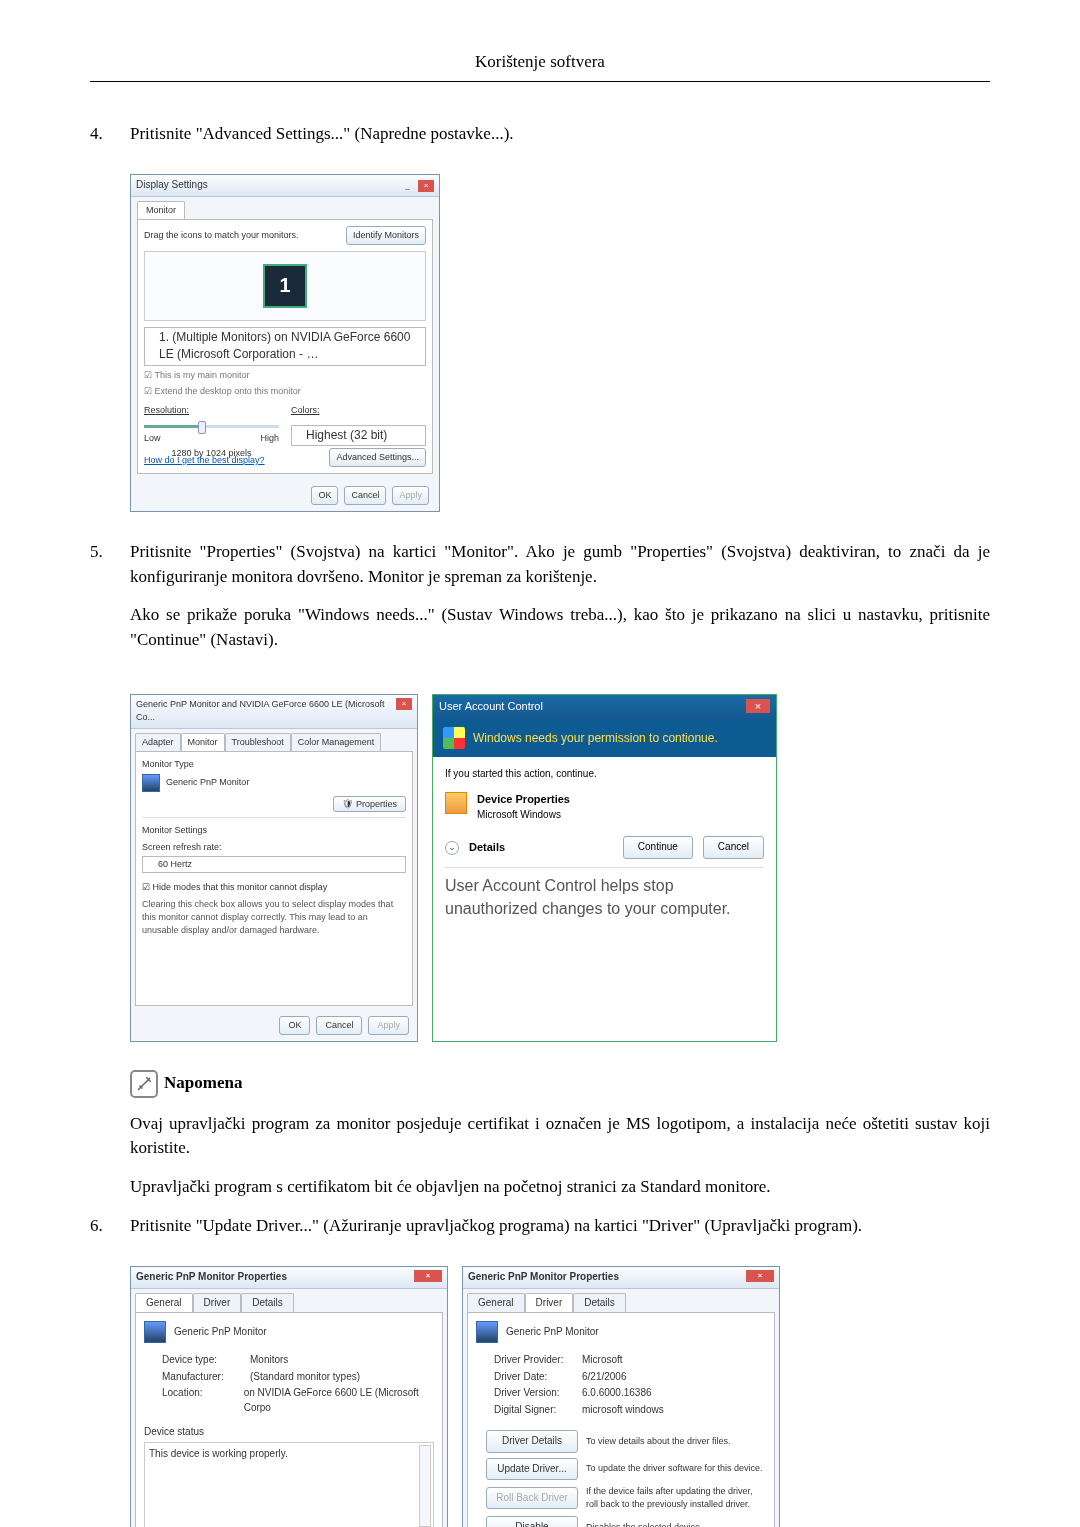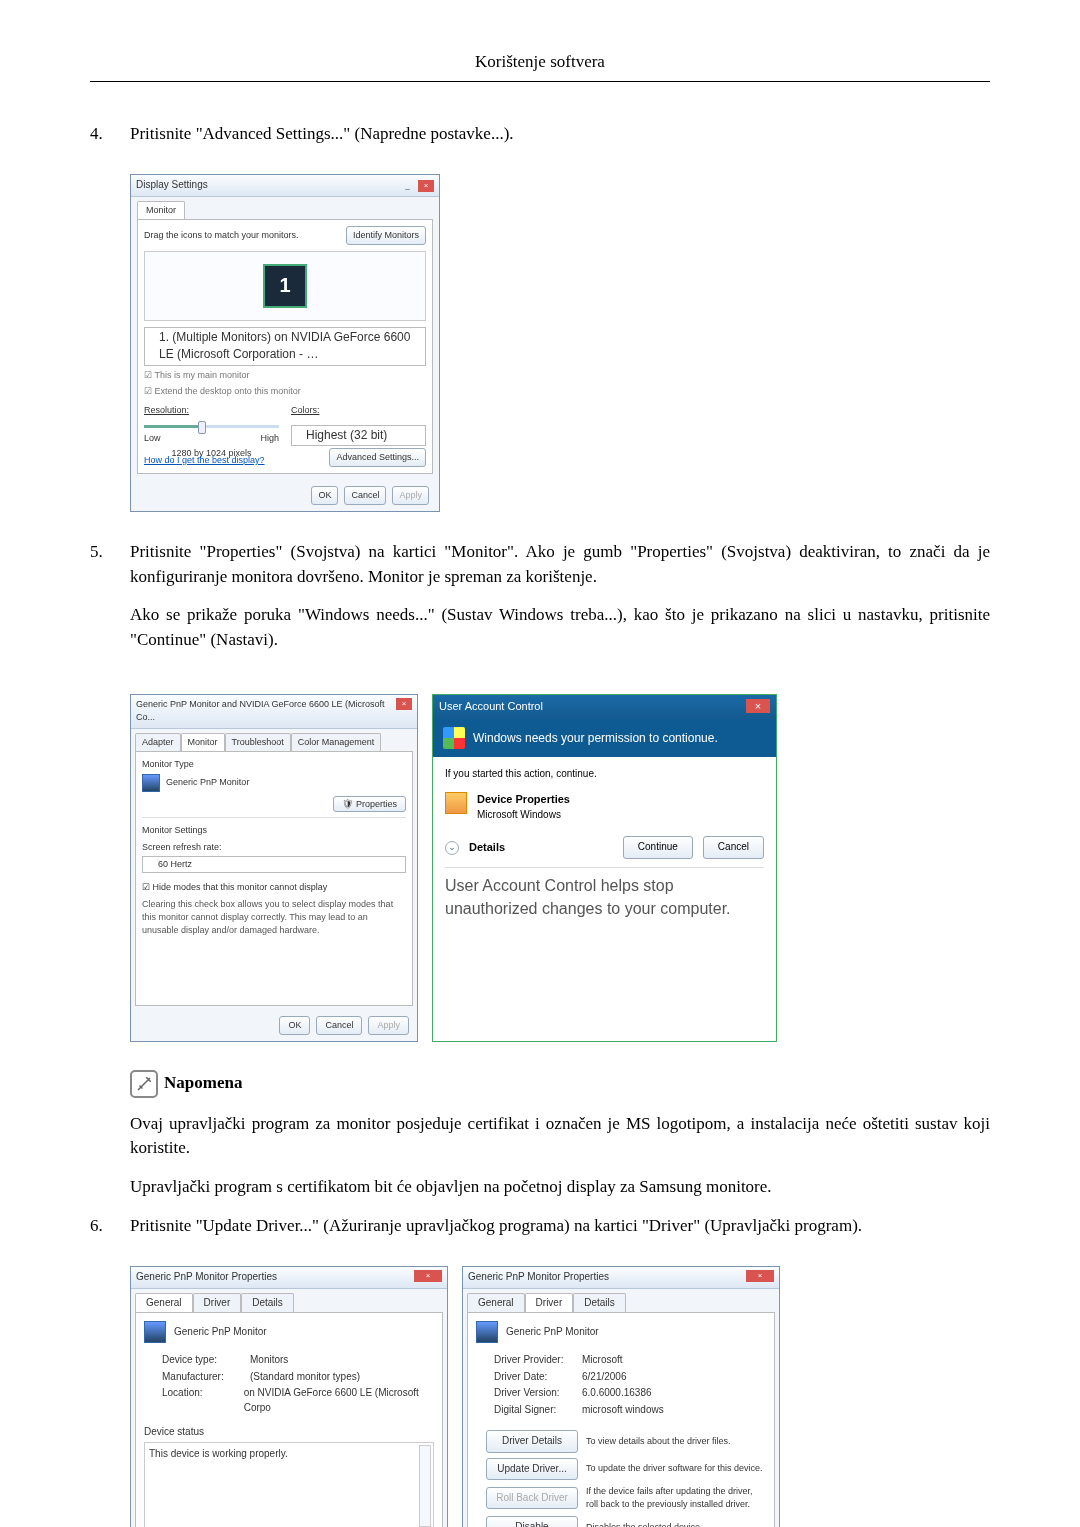--- a/index.html
+++ b/index.html
@@ -79,21 +79,21 @@
     .win-mon .sel { width: 100%; border: 1px solid #bbb; font-size: 9px; padding: 1px 15px; }
     .win-mon .note { font-size: 9px; color: #555; margin-top: 4px; }
     .win-mon .btnrow { display: flex; justify-content: flex-end; gap: 6px; padding: 6px 8px; }
     .win-mon .btnrow .btn.dis { color: #aaa; }
 
     
     .win-uac { width: 345px; border: 1px solid #4a6; background: #fff; font-family: Tahoma, Arial, sans-serif; font-size: 10px; }
     .win-uac .titlebar { background: linear-gradient(#1a6aa6,#145a90); color: #fff; padding: 4px 6px; display: flex; font-size: 11px; }
     .win-uac .titlebar .t { flex: 1; }
     .win-uac .titlebar .close { width: 24px; height: 14px; background: #d9534f; color: #fff; text-align: center; line-height: 14px; }
-    .win-uac .banner { background: #0e5a93; color: #ffffff; padding: 8px 10px; display: flex; align-items: center; gap: 8px; font-size: 12px; }
+    .win-uac .banner { background: #0e5a93; color: #fde047; padding: 8px 10px; display: flex; align-items: center; gap: 8px; font-size: 12px; }
     .win-uac .banner .shield { width: 22px; height: 22px; background: conic-gradient(#ff5 0 25%, #f33 25% 50%, #5b5 50% 75%, #39f 75% 100%); border-radius: 2px; }
     .win-uac .body { padding: 10px 12px; }
     .win-uac .bline { margin-bottom: 10px; }
     .win-uac .proginfo { display: flex; gap: 10px; align-items: flex-start; margin-bottom: 14px; }
     .win-uac .proginfo .ic { width: 22px; height: 22px; background: linear-gradient(#fc6,#e94); border: 1px solid #d80; }
     .win-uac .proginfo .txt b { display: block; font-size: 11px; }
     .win-uac .detrow { display: flex; align-items: center; gap: 10px; margin-bottom: 8px; }
     .win-uac .detrow .chev { width: 14px; height: 14px; border: 1px solid #9ab; border-radius: 50%; display: flex; align-items: center; justify-content: center; font-size: 9px; color: #468; }
     .win-uac .detrow b { flex: 1; font-size: 11px; }
     .win-uac .btn { border: 1px solid #9ab; background: linear-gradient(#fff,#e3ecf5); padding: 3px 14px; border-radius: 3px; font-size: 10px; }
@@ -101,21 +101,21 @@
 
     
     .note-row { display: flex; align-items: center; gap: 6px; margin: 12px 0 14px 40px; }
     .note-row .nicon { width: 28px; height: 28px; border: 2px solid #888; border-radius: 5px; display: flex; align-items: center; justify-content: center; }
     .note-row .nicon svg { width: 18px; height: 18px; }
     .note-row b { font-family: "Times New Roman", serif; font-size: 17px; }
     .note-text { margin-left: 40px; margin-bottom: 14px; text-align: justify; }
 
     
     .win-drv { width: 318px; }
-    .win-drv .titlebar { display: flex; background: linear-gradient(#fafdff,#dde7f3); padding: 3px 5px; font-size: 10px; border-bottom: 1px solid #b7c8dc; }
+    .win-drv .titlebar { display: flex; background: linear-gradient(#fafdff,#dde7f3); padding: 3px 5px; font-size: 10px; border-bottom: 1px solid #b7c8dc; font-weight: bold; }
     .win-drv .titlebar .t { flex: 1; }
     .win-drv .titlebar .close { display: inline-block; width: 28px; height: 12px; text-align: center; background: #d9534f; color: #fff; font-size: 8px; line-height: 12px; }
     .win-drv .tabs { display: flex; padding: 4px 4px 0; }
     .win-drv .tabs span { border: 1px solid #bbb; border-bottom: none; padding: 2px 10px; background: #eef3f9; font-size: 10px; border-radius: 2px 2px 0 0; }
     .win-drv .tabs span.active { background: #fff; }
     .win-drv .pbody { border: 1px solid #bbb; margin: 0 4px 4px; background: #fff; padding: 8px; height: 258px; position: relative; font-size: 10px; }
     .win-drv .hdr { display: flex; align-items: center; gap: 8px; margin-bottom: 10px; }
     .win-drv .hdr .mic { width: 22px; height: 22px; background: linear-gradient(#69f,#246); border: 1px solid #36a; }
     .win-drv .kv { display: flex; margin: 2px 0 2px 18px; }
     .win-drv .kv .k { width: 88px; }
@@ -268,21 +268,21 @@
 
   <div class="note-row">
     <div class="nicon">
       <svg viewBox="0 0 24 24">
           <path fill="none" stroke="#666" stroke-width="2" d="M4 20 L20 4 M15 3 L21 9 M6 14 L10 18"></path>
         </svg>
     </div>
     <b>Napomena</b>
   </div>
   <p class="note-text">Ovaj upravljački program za monitor posjeduje certifikat i označen je MS logotipom, a instalacija neće oštetiti sustav koji koristite.</p>
-  <p class="note-text">Upravljački program s certifikatom bit će objavljen na početnoj display za Samsung monitore.</p>
+  <p class="note-text">Upravljački program s certifikatom bit će objavljen na početnoj stranici za Standard monitore.</p>
 
   <li>
     <div class="li-row">
       <div class="li-num">6.</div>
       <div class="li-body">Pritisnite "Update Driver..." (Ažuriranje upravljačkog programa) na kartici "Driver" (Upravljački program).</div>
     </div>
   </li>
 
   <div class="img-wrap-pair">
 

